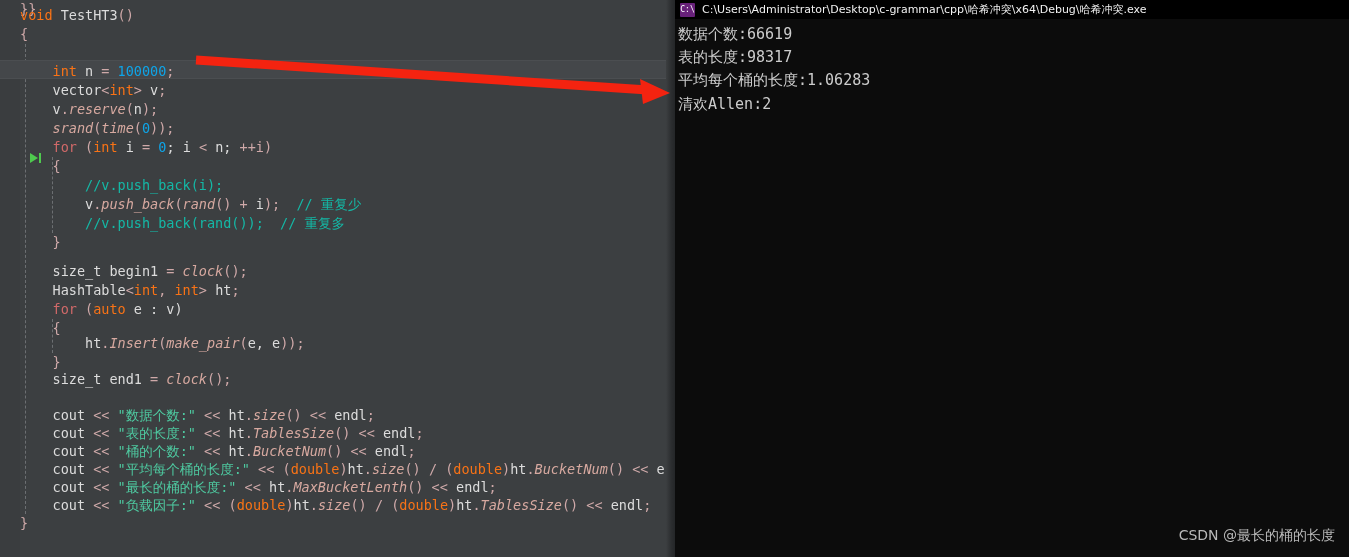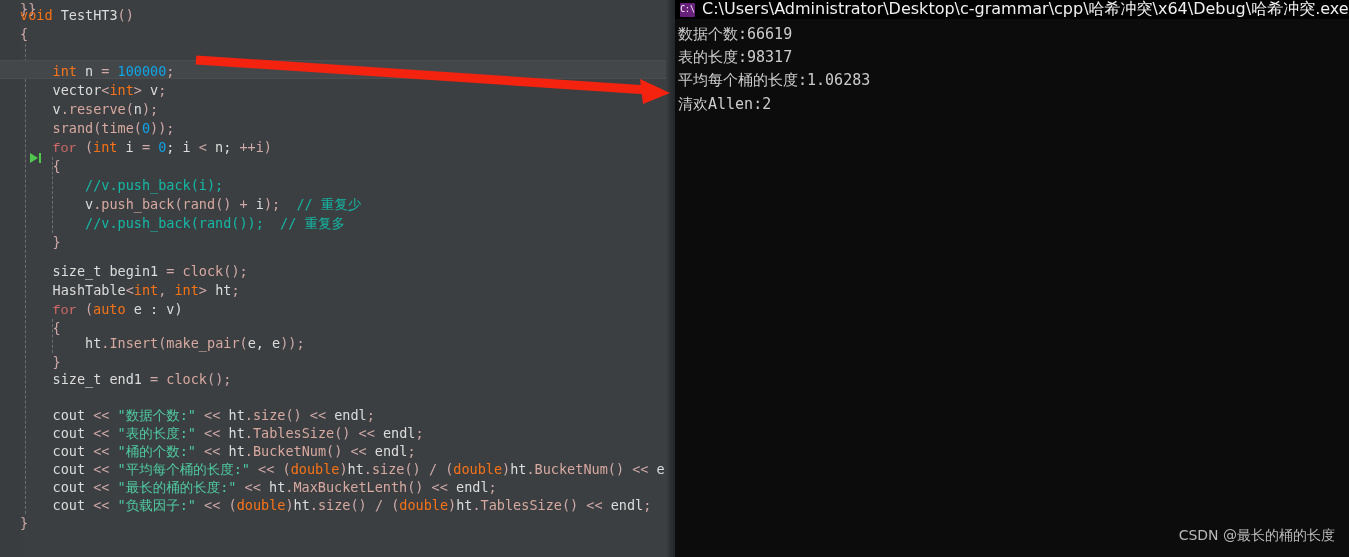--- a/index.html
+++ b/index.html
@@ -98,22 +98,22 @@
   }
   #run-marker .bar {
     position: absolute;
     left: 9px; top: 1px;
     width: 2px; height: 10px;
     background: #4ec94e;
   }
 
   
   .kw   { color: #f97316; }   
-  .kw2  { color: #d16969; font-family: Liberation Mono, monospace; }
-  .fn   { color: #d7a9a0; }
+  .kw2  { color: #d16969; }
+  .fn   { color: #d7a9a0; font-style: italic; }
   .num  { color: #0ea5e9; }
   .str  { color: #4ec9a0; }
   .cmt  { color: #14b8a6; }
   .pun  { color: #cfa9a9; }
   .op   { color: #cfa9a9; }
   .br   { color: #cfa9a9; }
   .idn  { color: #dcdcdc; }
   .chn  { font-family: "DejaVu Sans", sans-serif; }
 
   
@@ -153,21 +153,21 @@
     font-size: 8px;
     line-height: 14px;
     text-align: center;
     border-radius: 1px;
     flex: 0 0 auto;
   }
   #console-title {
     margin-left: 7px;
     color: #f0f0f0;
     font-family: "DejaVu Sans", sans-serif;
-    font-size: 16px;
+    font-size: 11px;
     white-space: nowrap;
   }
   #console-body {
     position: absolute;
     left: 0;
     top: 19px;
     width: 790px;
     height: 538px;
     padding: 4px 0 0 3px;
     box-sizing: border-box;

